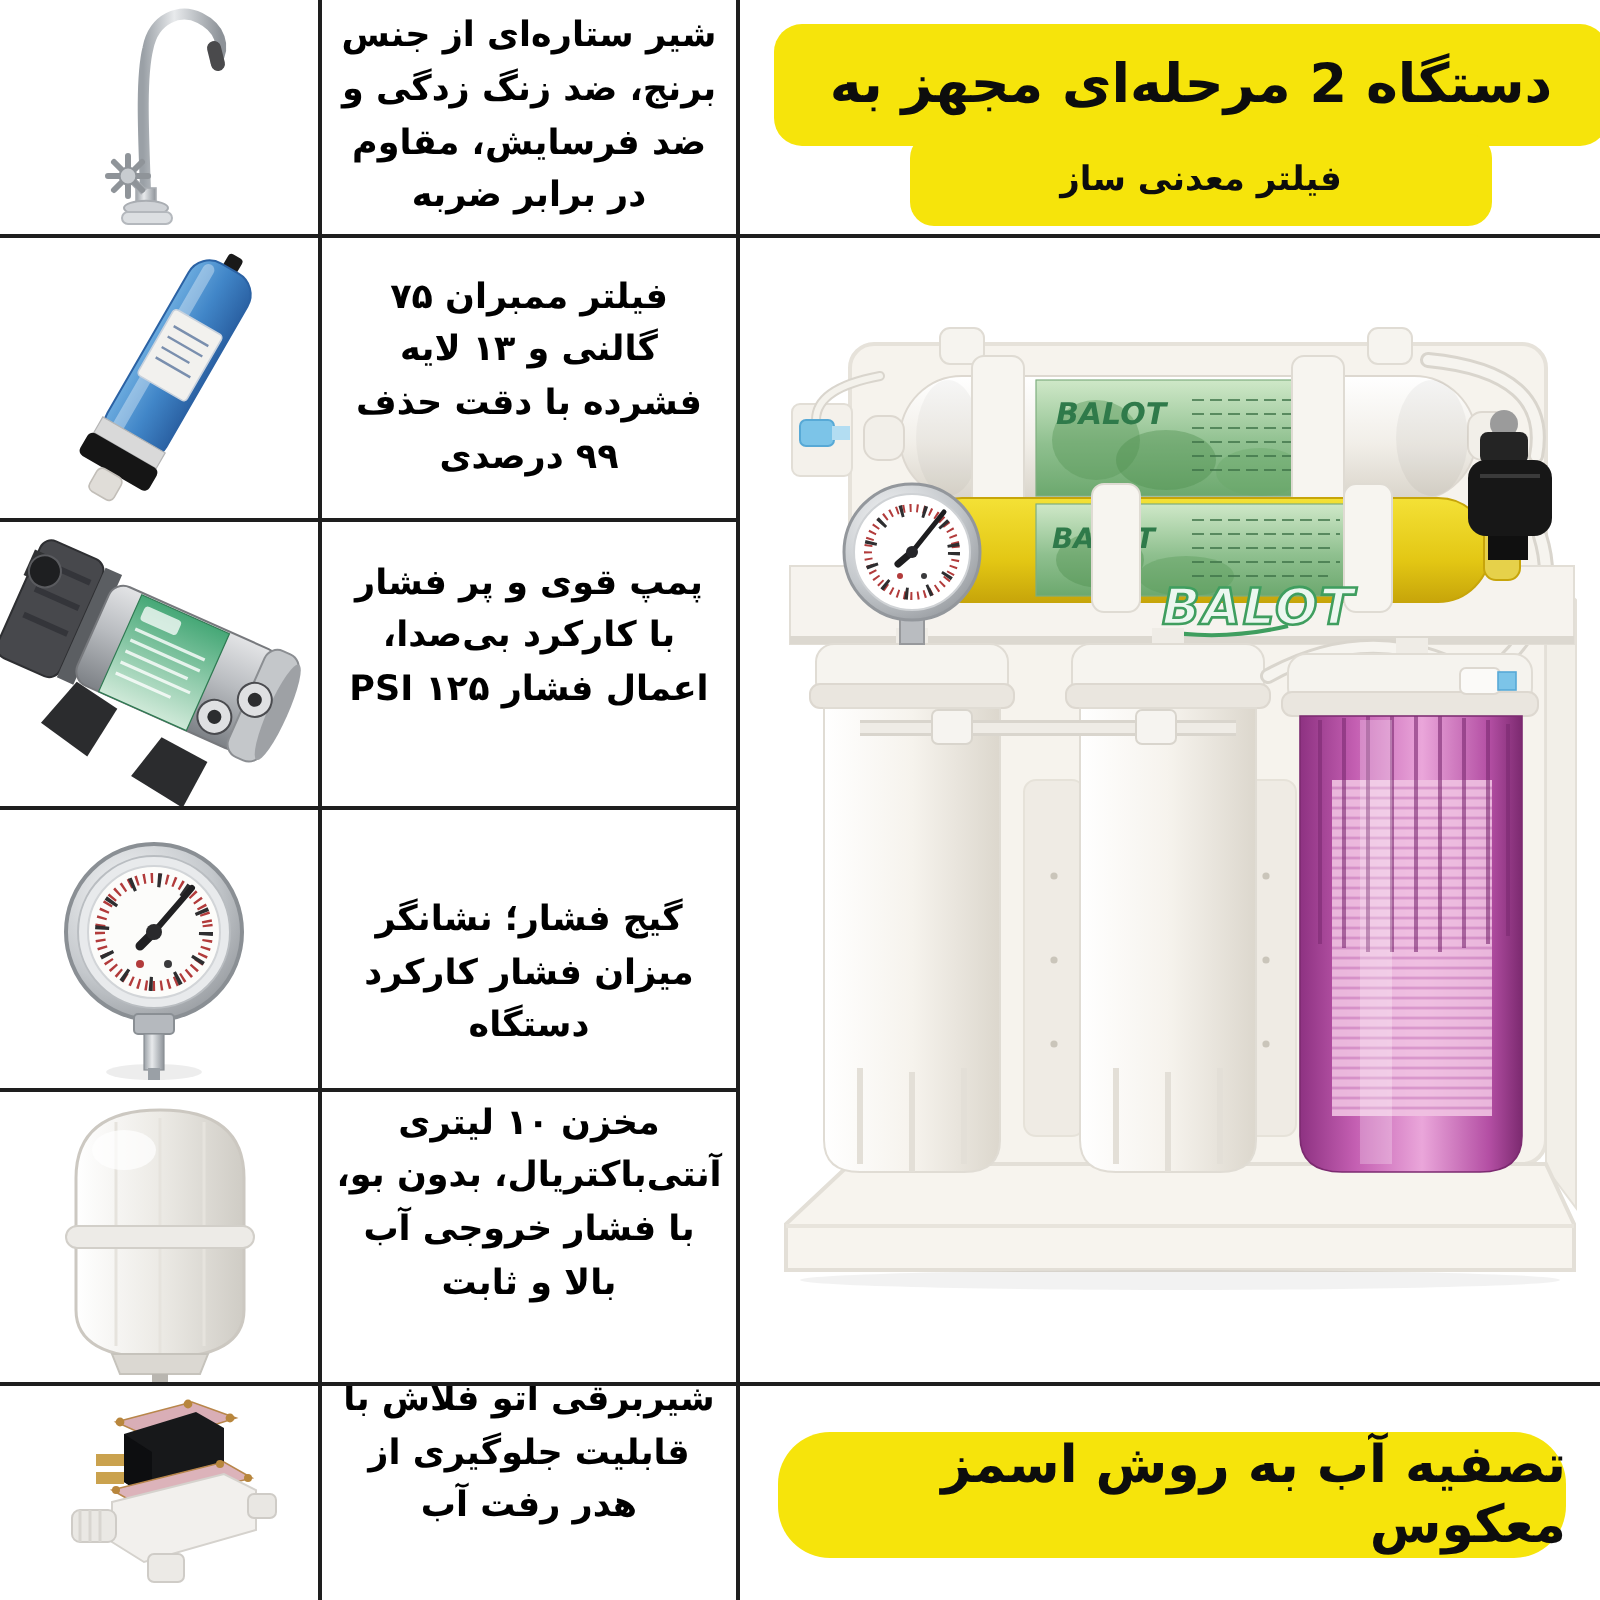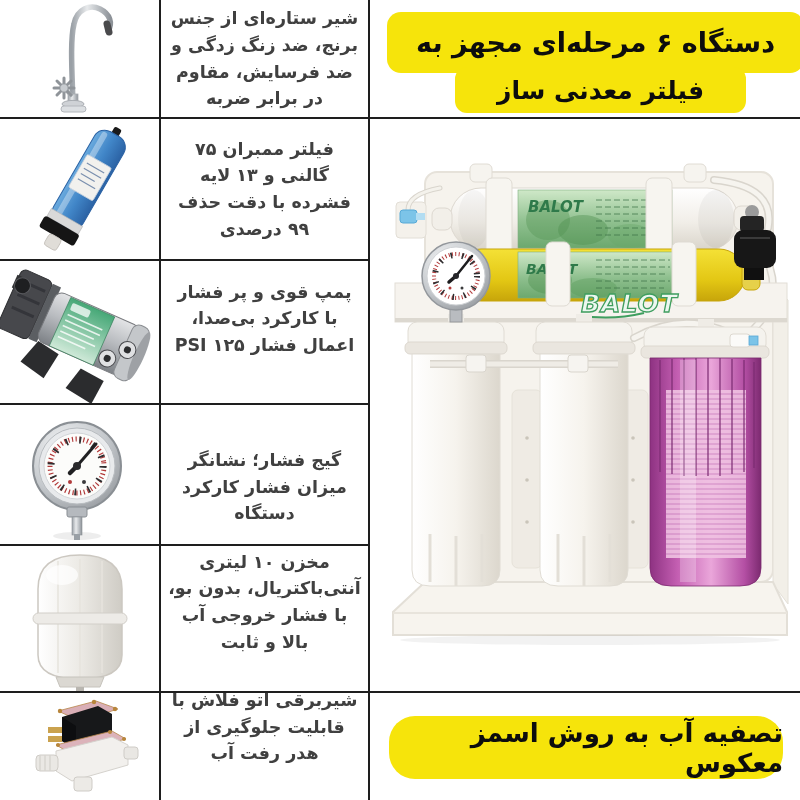--- a/index.html
+++ b/index.html
@@ -12,33 +12,33 @@
   
   .hline{position:absolute;height:2px;background:#1e1e1e;}
   .vline{position:absolute;width:2px;background:#1e1e1e;}
   
   .banner{
     position:absolute;background:#f6e40b;
     display:flex;align-items:center;justify-content:center;
     direction:rtl;color:#0d0d0d;font-weight:bold;
   }
   .banner-l1{left:387px;top:12px;width:417px;height:61px;border-radius:14px;font-size:27px;}
-  .banner-l2{left:455px;top:67px;width:291px;height:46px;border-radius:12px;font-size:25px;}
+  .banner-l2{left:455px;top:67px;width:291px;height:46px;border-radius:12px;font-size:17px;}
   .banner-bottom{left:389px;top:716px;width:394px;height:63px;border-radius:26px;font-size:26px;}
   
   .cell-img{
     position:absolute;left:0;width:159px;
     display:flex;align-items:center;justify-content:center;
   }
   .cell-img svg{display:block;}
   .cell-text{
     position:absolute;left:161px;width:207px;
     display:flex;align-items:center;justify-content:center;
     text-align:center;direction:rtl;
-    font-weight:bold;font-size:17.5px;line-height:1.52;color:#404040;
+    font-weight:bold;font-size:17.5px;line-height:1.52;color:#000000;
     padding:0 7px;box-sizing:border-box;
   }
 </style>
 </head>
 <body>
 
 <svg width="0" height="0" style="position:absolute" aria-hidden="true">
   <defs>
     <linearGradient id="chrome" x1="0" y1="0" x2="1" y2="0">
       <stop offset="0" stop-color="#9aa0a6"></stop>
@@ -98,21 +98,21 @@
         <stop offset="1" stop-color="#6ca86e"></stop>
     </linearGradient>
     <pattern id="ribs" width="6" height="5" patternUnits="userSpaceOnUse">
       <rect width="6" height="5" fill="#f0c2e2"></rect>
       <line x1="0" y1="1" x2="6" y2="1" stroke="#d897cb" stroke-width="1.4"></line>
     </pattern>
   </defs>
 </svg>
 
 <div class="banner banner-l1">
-  <span>دستگاه ۶ مرحله‌ای مجهز به</span>
+  <span>دستگاه 2 مرحله‌ای مجهز به</span>
 </div>
 <div class="banner banner-l2">
   <span>فیلتر معدنی ساز</span>
 </div>
 
 <div class="cell-img" style="top:0;height:117px">
   <svg width="159" height="117" viewBox="0 0 159 117">
     <g>
       <path d="M 73 102 C 72 72 70 40 74 24 C 77 9 90 4 100 9 C 110 14 113 23 108 31" fill="none" stroke="url(#chrome)" stroke-width="5.5" stroke-linecap="round"></path>
       <path d="M 107 24 L 109 32" stroke="#4a4a4c" stroke-width="7" stroke-linecap="round"></path>

